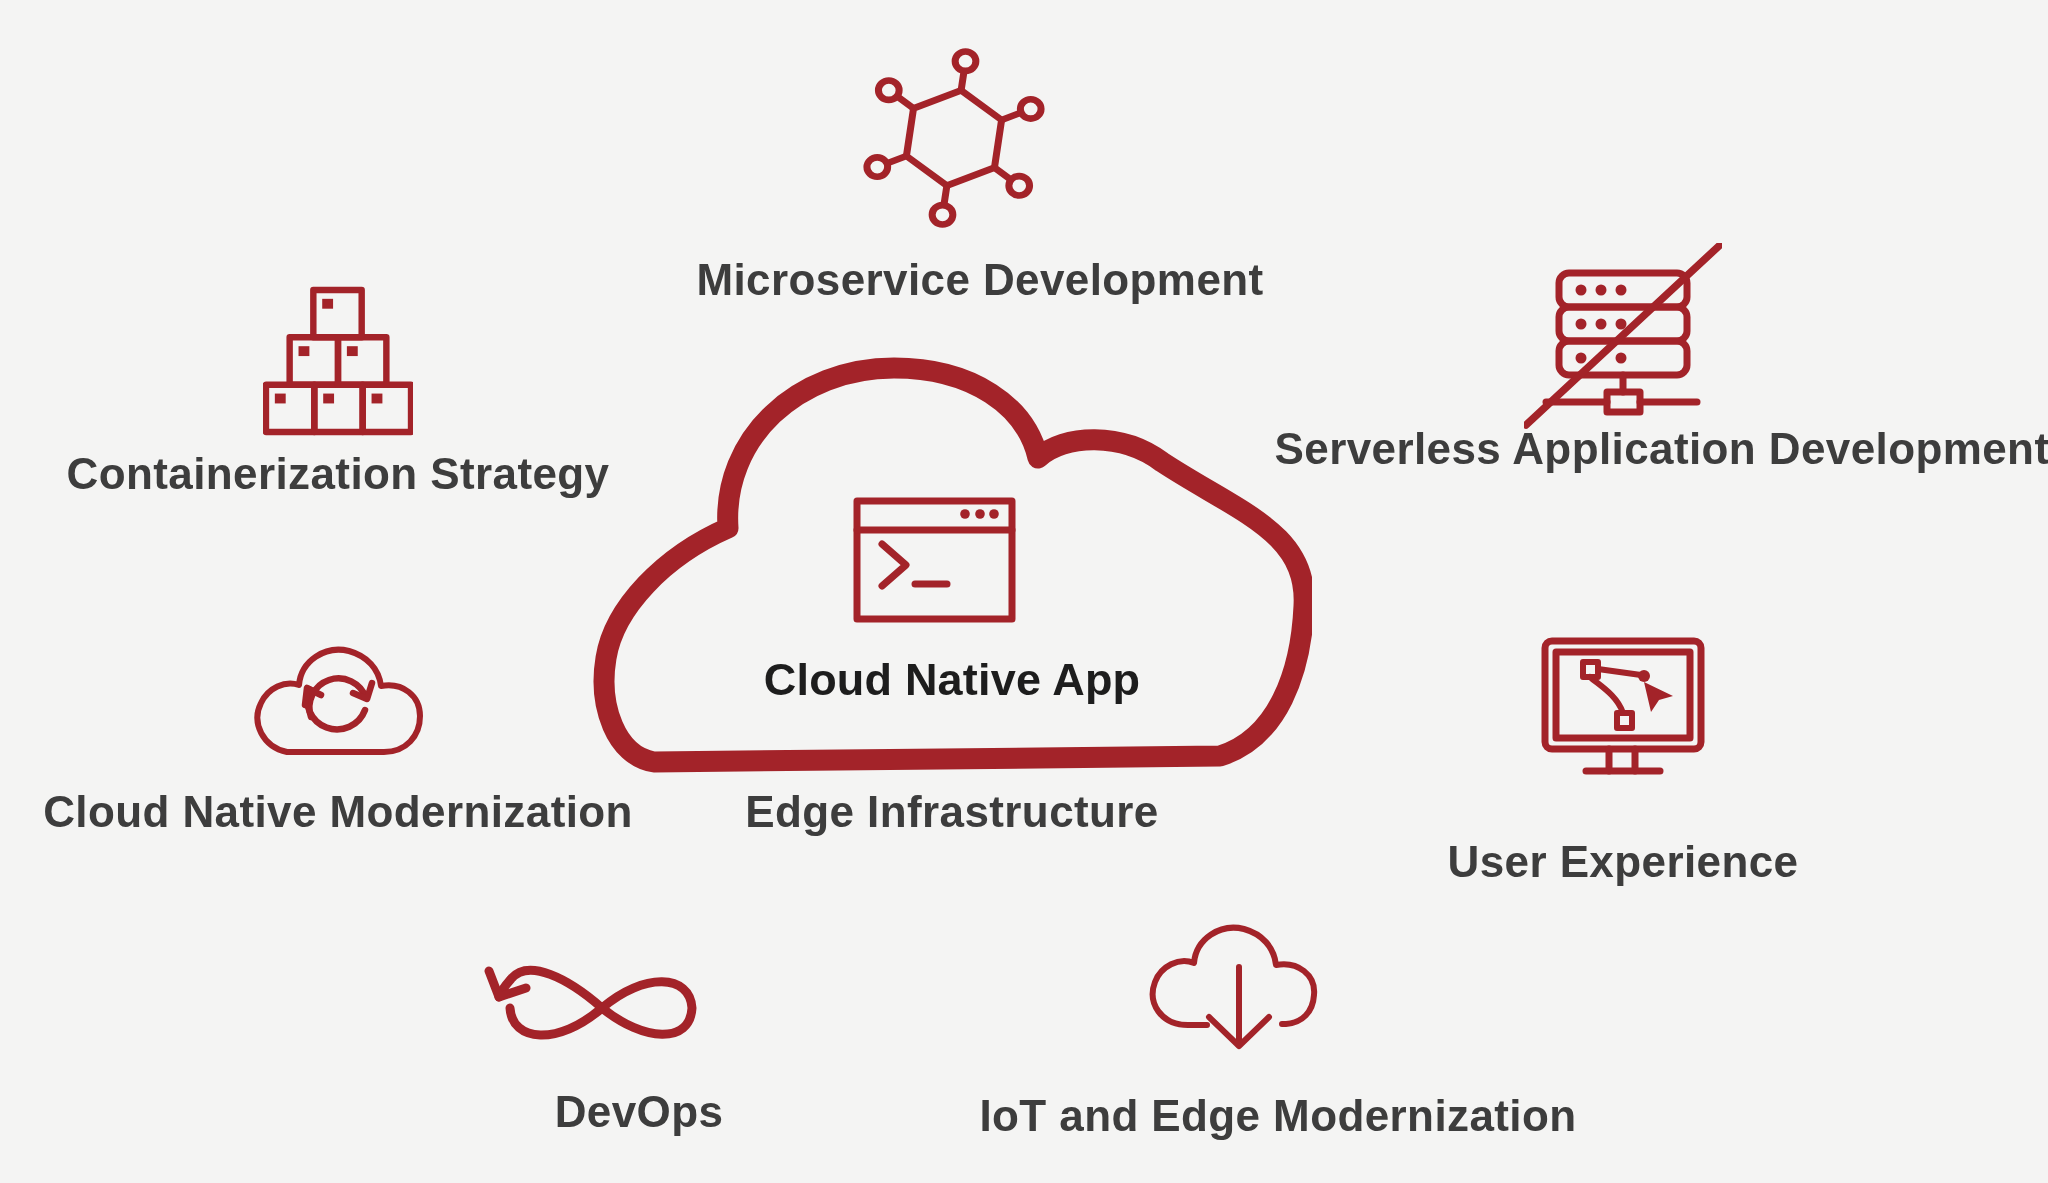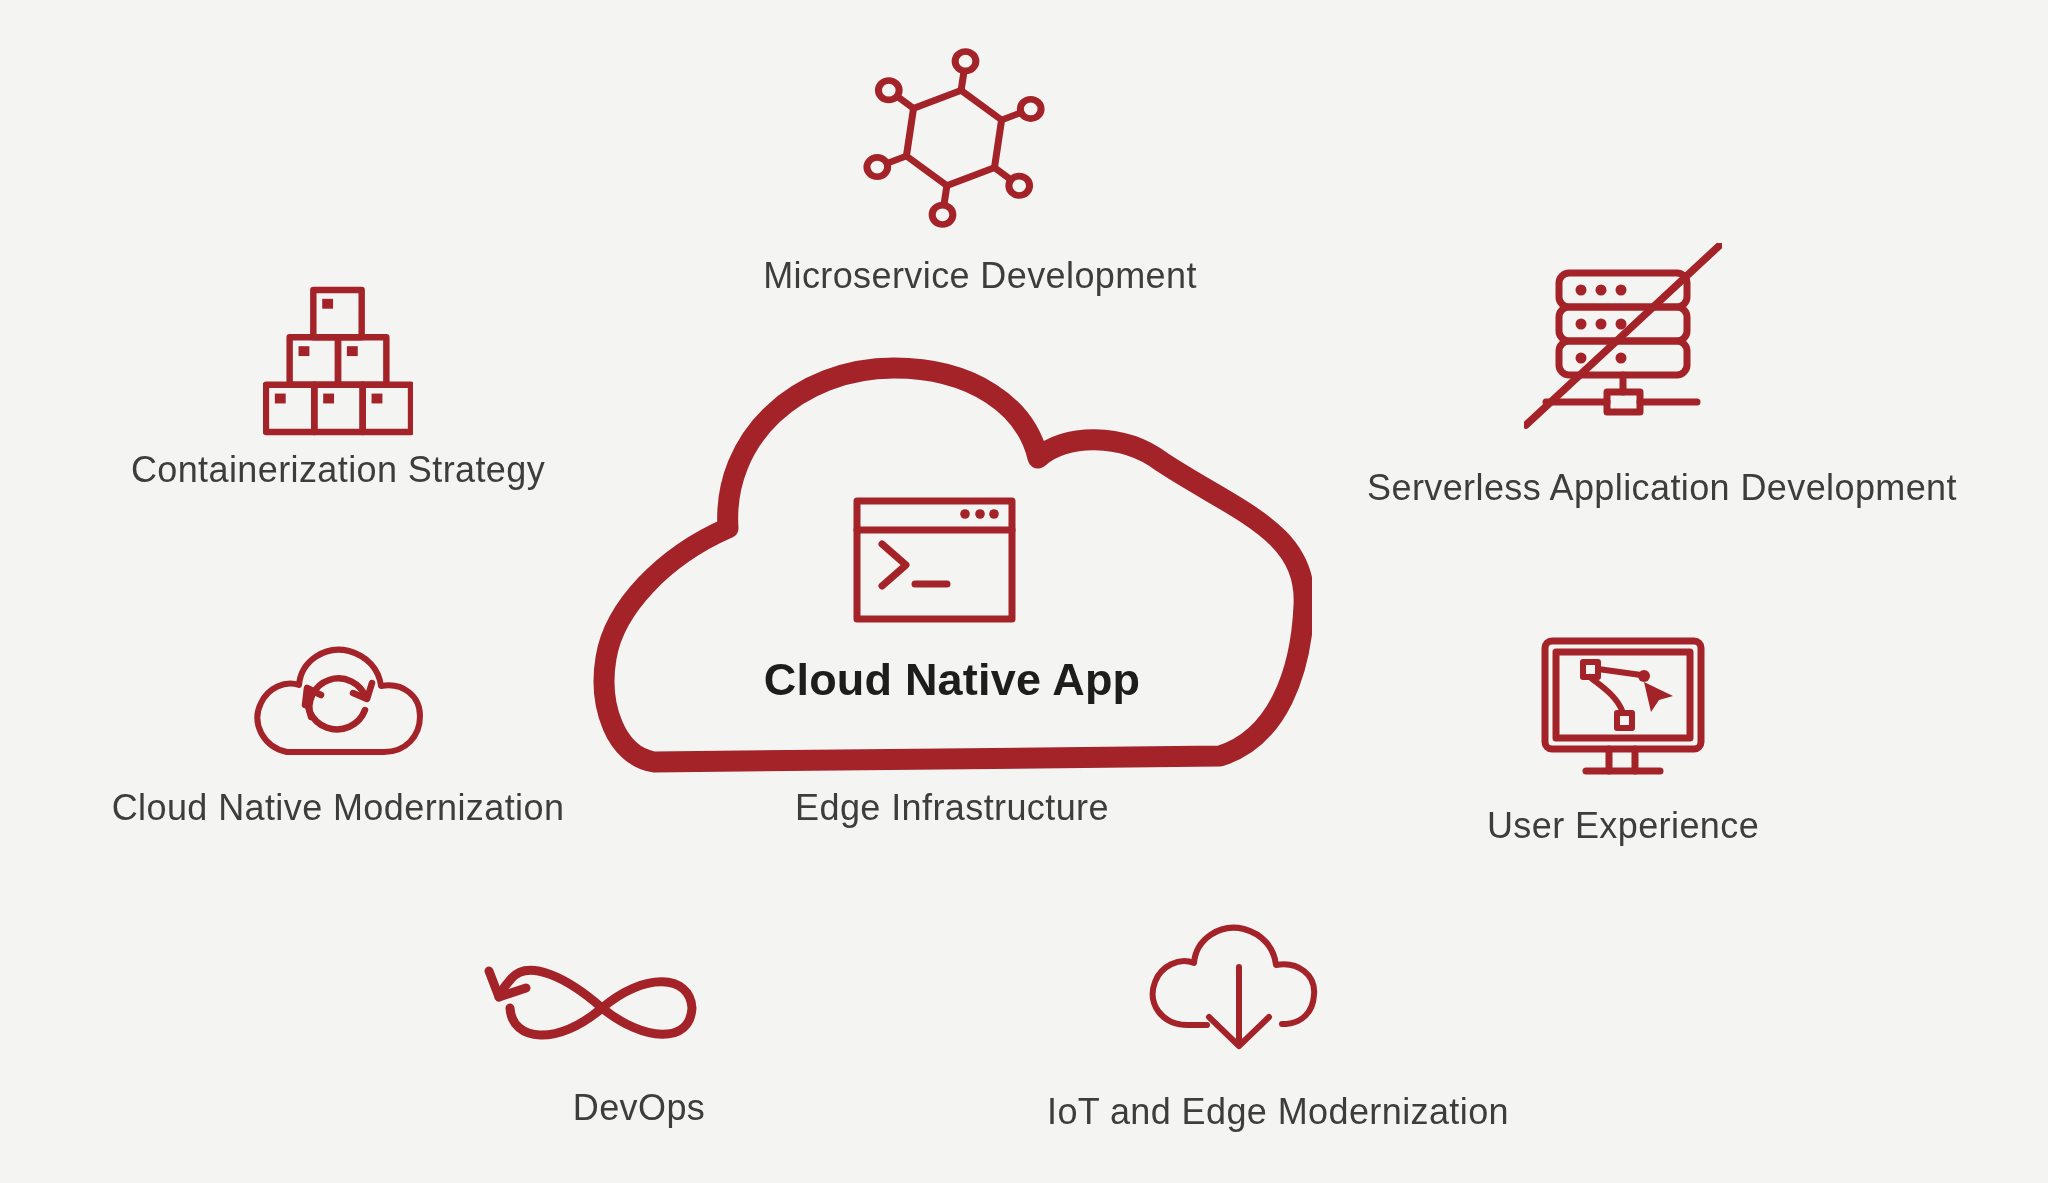--- a/index.html
+++ b/index.html
@@ -8,22 +8,22 @@
     width:2048px;height:1183px;
     background:var(--bg,#f4f4f3);
     font-family:"Liberation Sans","DejaVu Sans",sans-serif;
     overflow:hidden;
   }
   .icon{position:absolute;color:var(--accent,#a32329);}
   .icon svg{display:block;width:100%;height:100%;}
   .node-label{
     position:absolute;
     transform:translateX(-50%);
-    font-size:36px;
-    font-weight:400;
+    font-size:44px;
+    font-weight:700;
     letter-spacing:.4px;
     color:var(--label,#3d3d3d);
     white-space:nowrap;
     line-height:1.2;
   }
   .center-title{
     position:absolute;
     transform:translateX(-50%);
     font-size:45px;
     font-weight:700;
@@ -31,29 +31,29 @@
     color:var(--title,#1d1d1d);
     white-space:nowrap;
     line-height:1.15;
   }
   
   #icon-hexagon{left:858px;top:48px;width:192px;height:180px;}
   #label-microservice{left:980px;top:254px;}
   #icon-boxes{left:263px;top:286px;width:150px;height:150px;}
   #label-containerization{left:338px;top:448px;}
   #icon-serverless{left:1524px;top:243px;width:198px;height:186px;}
-  #label-serverless{left:1662px;top:466px;}
+  #label-serverless{left:1662px;top:423px;}
   #cloud-main{left:590px;top:350px;width:722px;height:430px;}
   #icon-terminal{left:853px;top:497px;width:163px;height:126px;}
   #title-center{left:952px;top:654px;}
   #label-infra{left:952px;top:786px;}
   #icon-refresh-cloud{left:249px;top:638px;width:188px;height:122px;}
   #label-modernization{left:338px;top:786px;}
   #icon-monitor{left:1541px;top:637px;width:164px;height:141px;}
-  #label-ux{left:1623px;top:804px;text-align:right;}
+  #label-ux{left:1623px;top:836px;text-align:right;}
   #icon-infinity{left:484px;top:948px;width:218px;height:104px;}
   #label-devops{left:595px;top:1086px;margin-left:44px;}
   #icon-iot-cloud{left:1146px;top:915px;width:190px;height:142px;}
   #label-iot{left:1249px;top:1090px;margin-left:29px;}
 
   .stroke{fill:none;stroke:currentColor;stroke-linecap:round;stroke-linejoin:round;}
   .fillacc{fill:currentColor;stroke:none;}
   .ring{fill:var(--bg,#f4f4f3);stroke:currentColor;}
 </style>
 </head>

